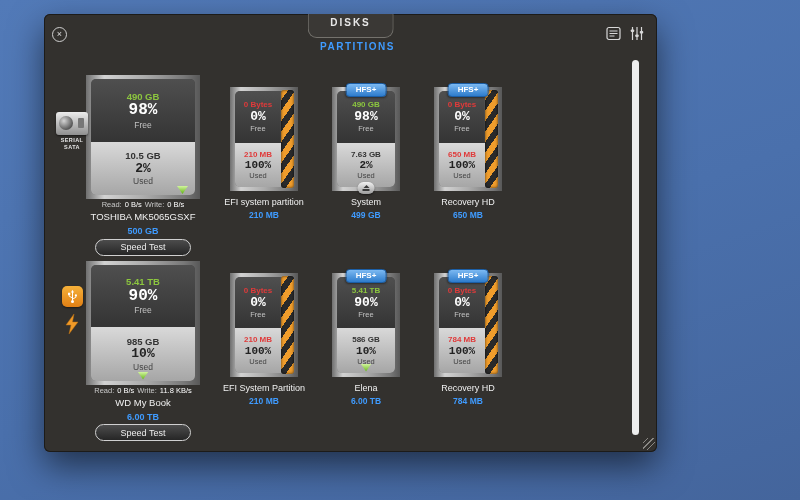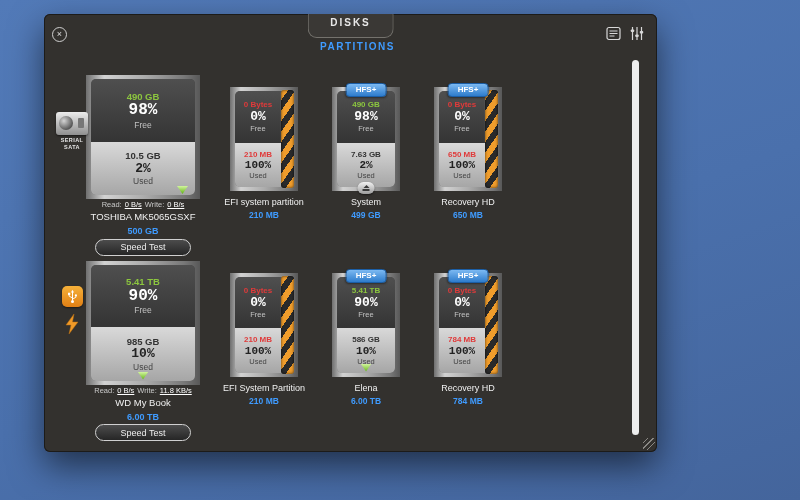--- a/index.html
+++ b/index.html
@@ -101,21 +101,21 @@
     position:absolute;z-index:6;bottom:-6px;left:50%;transform:translateX(-50%);
     width:17px;height:12px;border-radius:6px;border:0;padding:0;
     background:linear-gradient(180deg,#f2f2f2,#9c9c9c);
     box-shadow:0 1px 2px rgba(0,0,0,.5);
     display:flex;flex-direction:column;align-items:center;justify-content:center;
   }
   .eject .tri{width:0;height:0;border-left:3px solid transparent;border-right:3px solid transparent;border-bottom:3.5px solid #3a3a3a;}
   .eject .bar{width:7px;height:1.5px;background:#3a3a3a;margin-top:1px;}
 
   .io{margin:4px 0 2px;font-size:7.5px;color:#c9c9c9;display:flex;justify-content:center;gap:3px;white-space:nowrap;}
-  .io .io-v{color:#fff;text-decoration:underline;}
+  .io .io-v{color:#fff;}
   .dname{font-size:9.5px;color:#f0f0f0;margin-top:2px;white-space:nowrap;}
   .dcap{font-size:9px;font-weight:bold;color:#3f9bff;margin-top:4px;}
   .speed{
     width:96px;height:17px;border-radius:9px;border:1px solid #d0d0d0;
     background:linear-gradient(180deg,#4c4c4c,#262626);color:#ededed;font-size:9px;
     font-family:"Liberation Sans",sans-serif;
   }
   .part{width:84px;flex:none;text-align:center;position:relative;}
   .pname{font-size:9px;color:#f0f0f0;margin-top:9px;white-space:nowrap;}
   .psize{font-size:8.5px;font-weight:bold;color:#3f9bff;margin-top:3px;}

